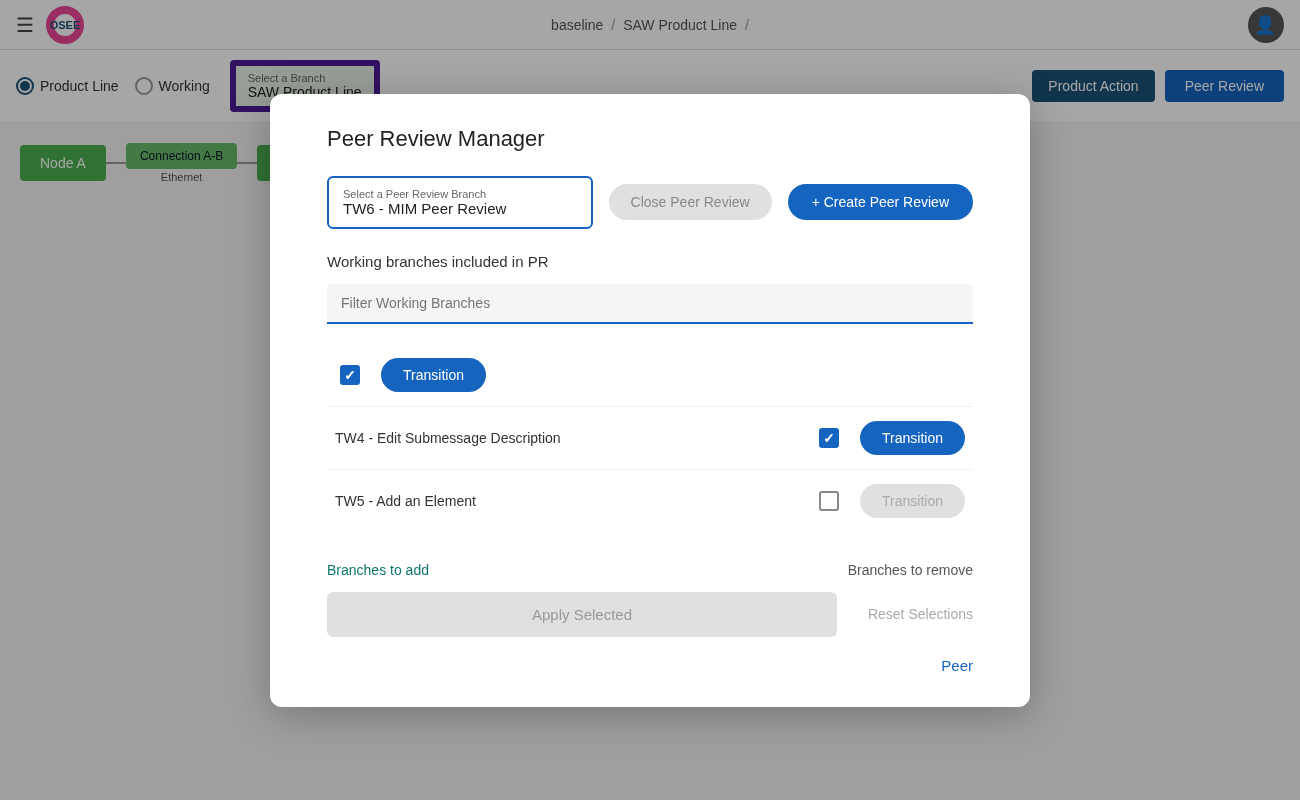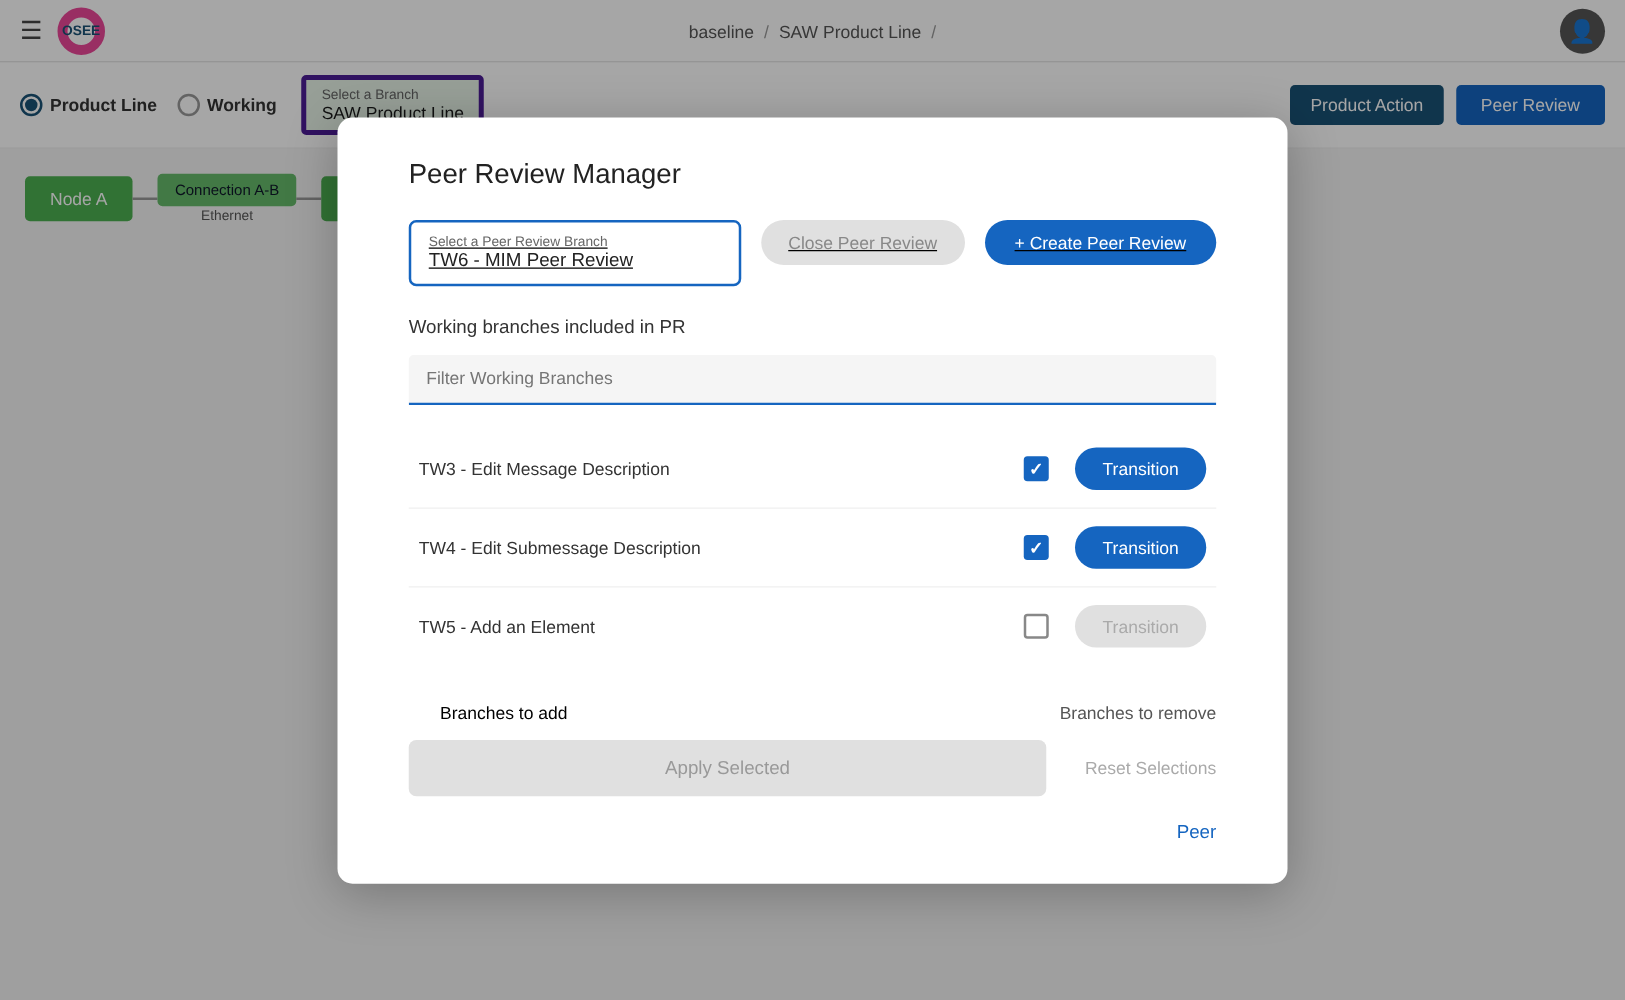--- a/index.html
+++ b/index.html
@@ -90,21 +90,20 @@
       padding: 10px 16px;
       gap: 20px;
       border-bottom: 1px solid #eee;
       position: relative;
       z-index: 1;
     }
     .radio-group {
       display: flex;
       align-items: flex-end;
       gap: 16px;
-      font-weight: bold;
     }
     .radio-item {
       display: flex;
       align-items: center;
       gap: 6px;
       font-size: 14px;
       color: #333;
       cursor: pointer;
     }
     .radio-outer {
@@ -123,21 +122,21 @@
       background: #1a5276;
     }
     .radio-empty {
       width: 18px;
       height: 18px;
       border-radius: 50%;
       border: 2px solid #999;
     }
     .branch-select-box {
       background: #e8f5e9;
-      border: 4px solid #4c1d95;
+      border: 6px solid #4c1d95;
       border-radius: 4px;
       padding: 6px 12px;
       font-size: 13px;
       color: #1a1a1a;
     }
     .branch-select-label {
       font-size: 11px;
       color: #666;
     }
     .branch-select-value {
@@ -227,24 +226,23 @@
     .modal-title {
       font-size: 22px;
       font-weight: 500;
       color: #222;
       margin-bottom: 24px;
     }
 
     
     .pr-branch-row {
       display: flex;
-      align-items: flex-start;
+      align-items: center;
       gap: 16px;
       margin-bottom: 24px;
-      text-decoration: underline;
     }
     .branch-dropdown {
       flex: 1;
       border: 2px solid #1565c0;
       border-radius: 6px;
       padding: 10px 14px;
       background: #fff;
       cursor: pointer;
     }
     .branch-dropdown-label {
@@ -375,22 +373,21 @@
     
     .bottom-row {
       display: flex;
       align-items: center;
       justify-content: space-between;
       margin-top: 20px;
       padding-top: 10px;
     }
     .branches-to-add {
       font-size: 14px;
-      color: #000000;
-      margin-left: 25px;
+      color: #0f766e;
     }
     .branches-to-remove {
       font-size: 14px;
       color: #555;
     }
 
     .action-row {
       display: flex;
       align-items: center;
       justify-content: space-between;
@@ -508,21 +505,20 @@
 
     <div class="section-label">Working branches included in PR</div>
 
     <div class="filter-input-wrap">
       <input class="filter-input" type="text" placeholder="Filter Working Branches" style="">
     </div>
 
     <div class="branch-list">
 
       <div class="branch-item">
-        <span class="branch-item-name">TW3 - Edit Message Description</span>
         <div class="checkbox-wrap">
           <div class="checkbox-checked"></div>
         </div>
         <button class="btn-transition-active">Transition</button>
       </div>
 
       <div class="branch-item">
         <span class="branch-item-name">TW4 - Edit Submessage Description</span>
         <div class="checkbox-wrap">
           <div class="checkbox-checked"></div>

